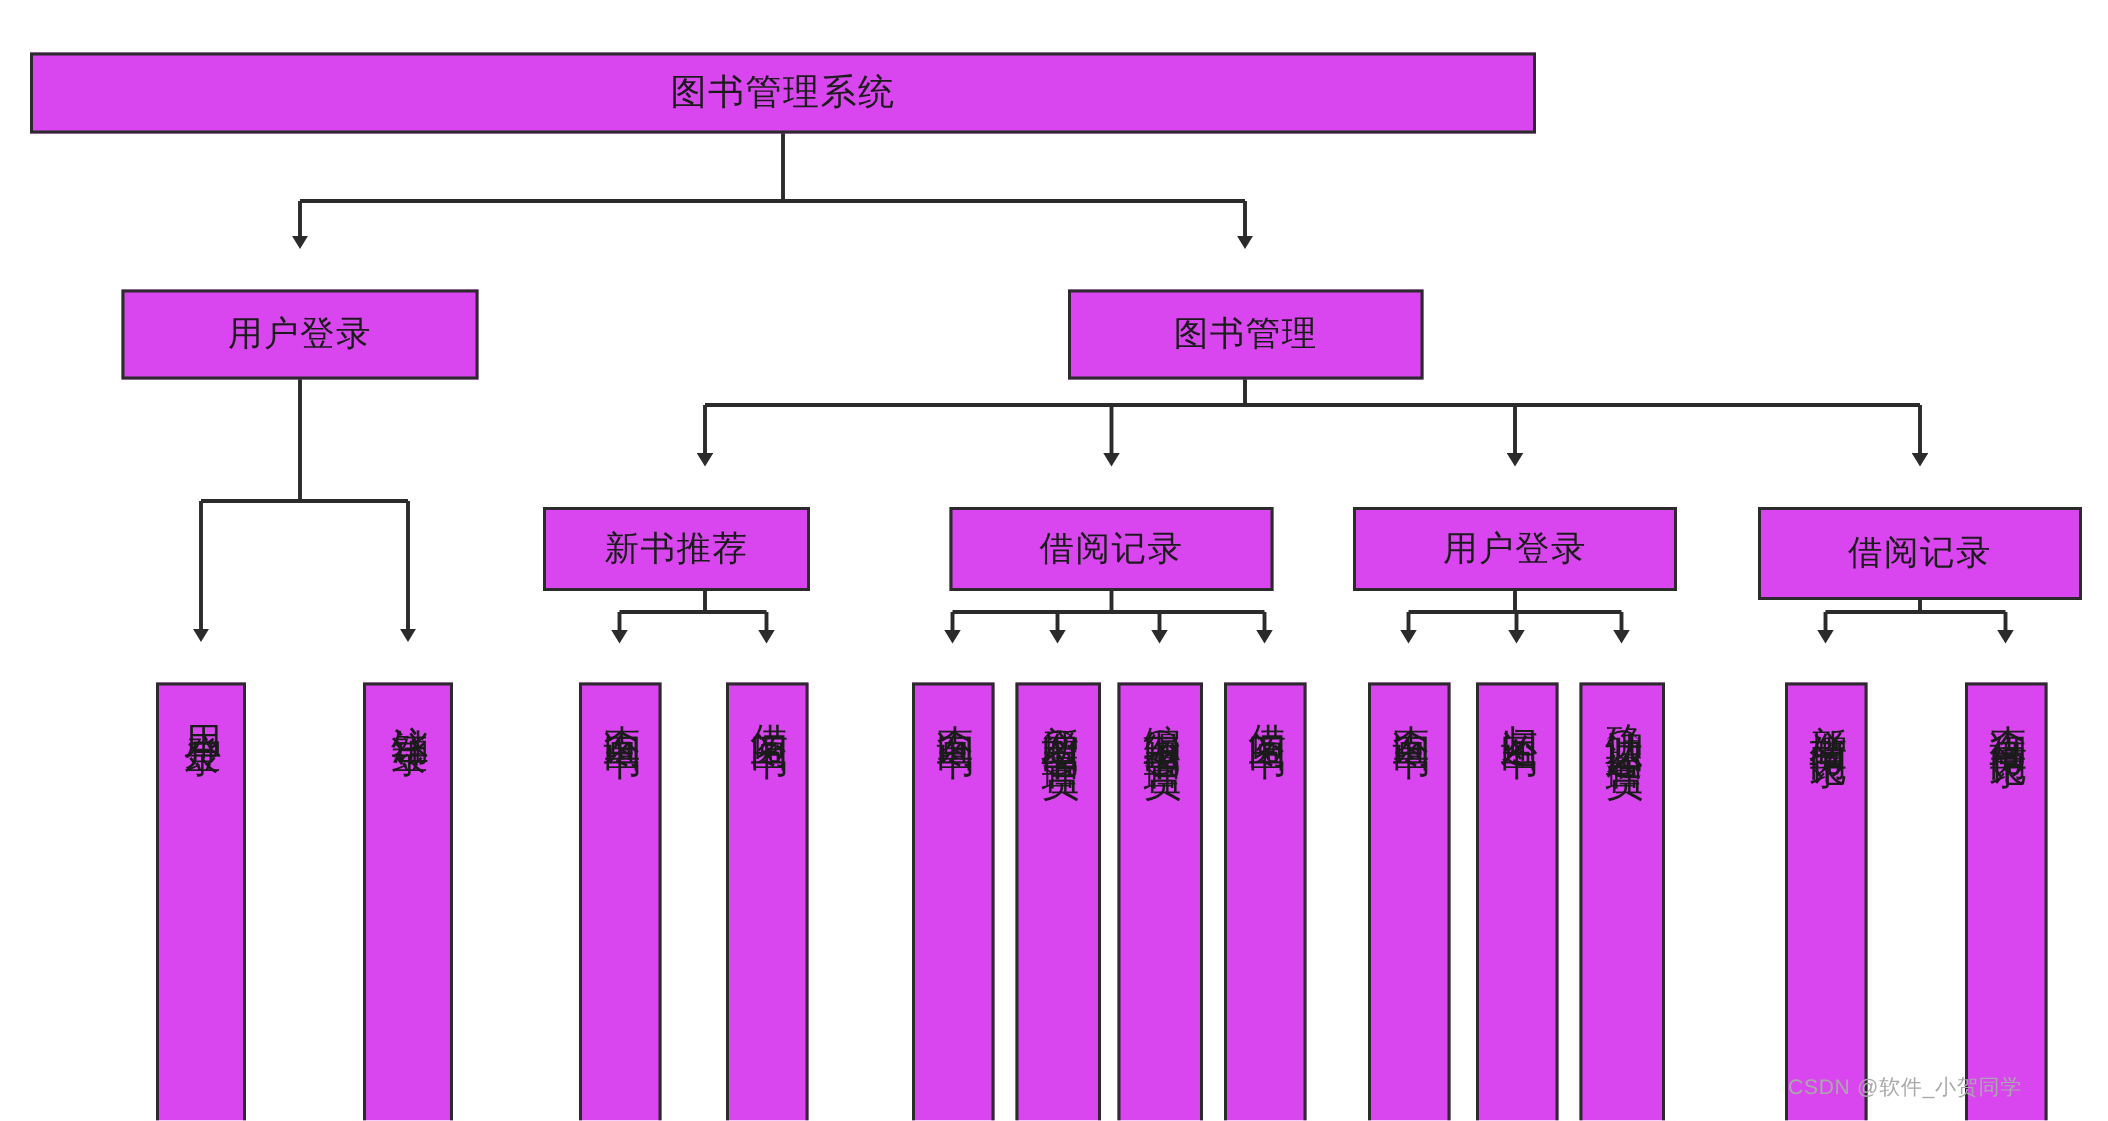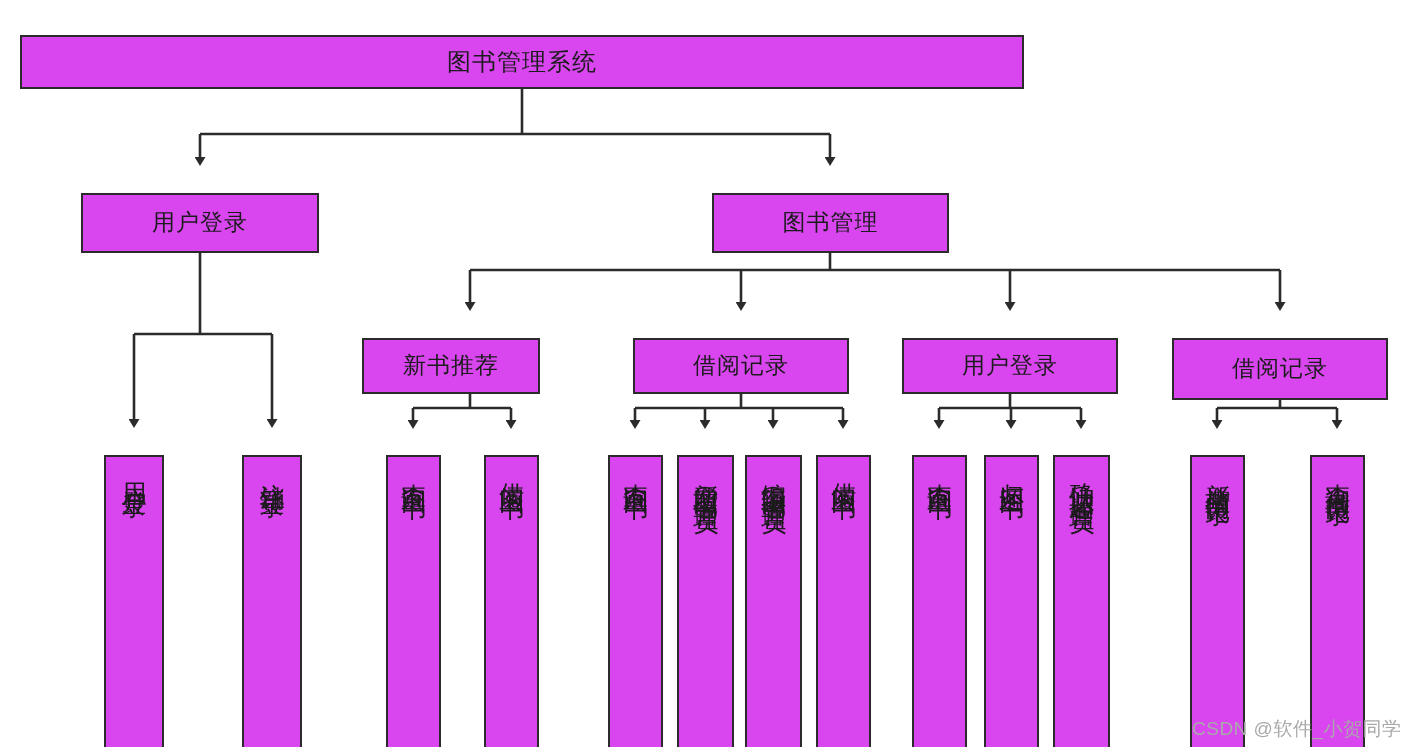--- a/index.html
+++ b/index.html
@@ -55,21 +55,21 @@
   .node.vert .vtxt {
     writing-mode: vertical-rl;
     text-orientation: upright;
     white-space: nowrap;
   }
   .node.root {
     font-size: 24px;
   }
   .watermark {
     position: absolute;
-    font-size: 19px;
+    font-size: 14px;
     color: #a9a9a9;
     letter-spacing: 0.5px;
     white-space: nowrap;
     user-select: none;
   }
 </style>
 </head>
 <body>
 
 <div id="canvas">

